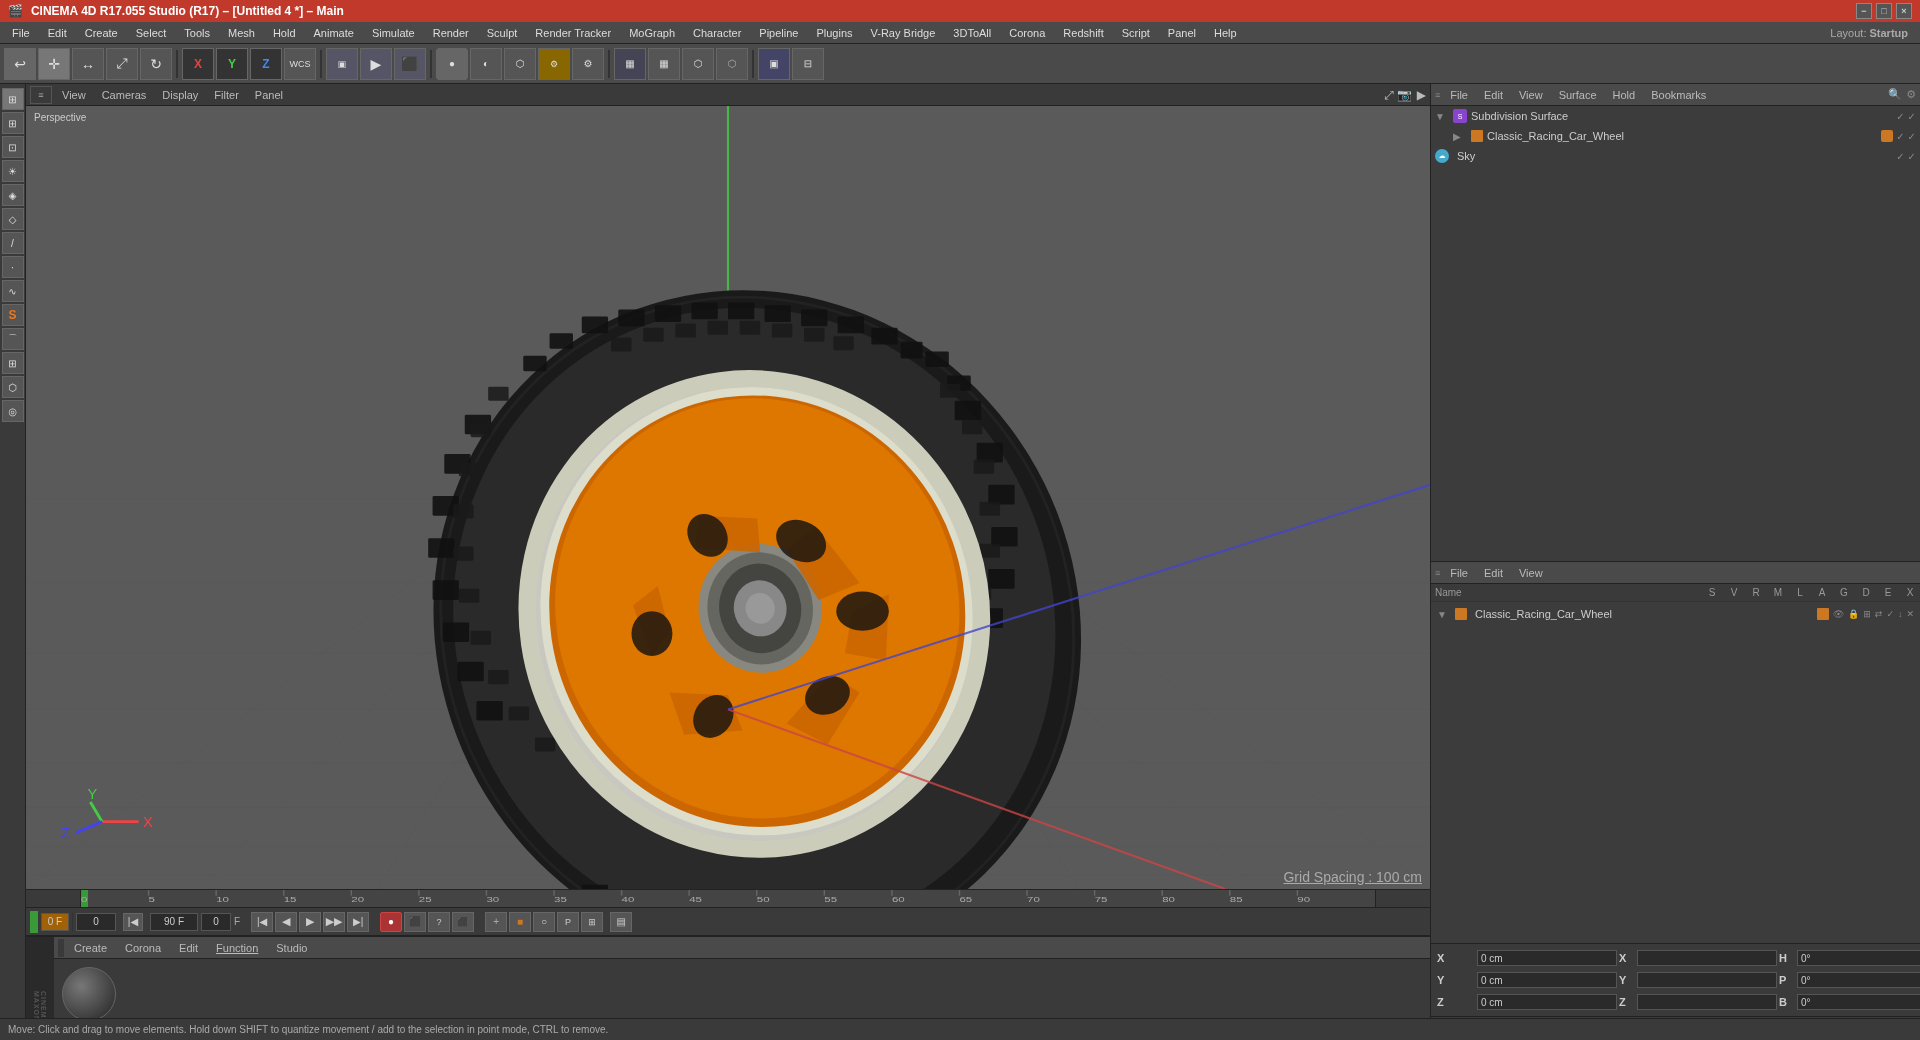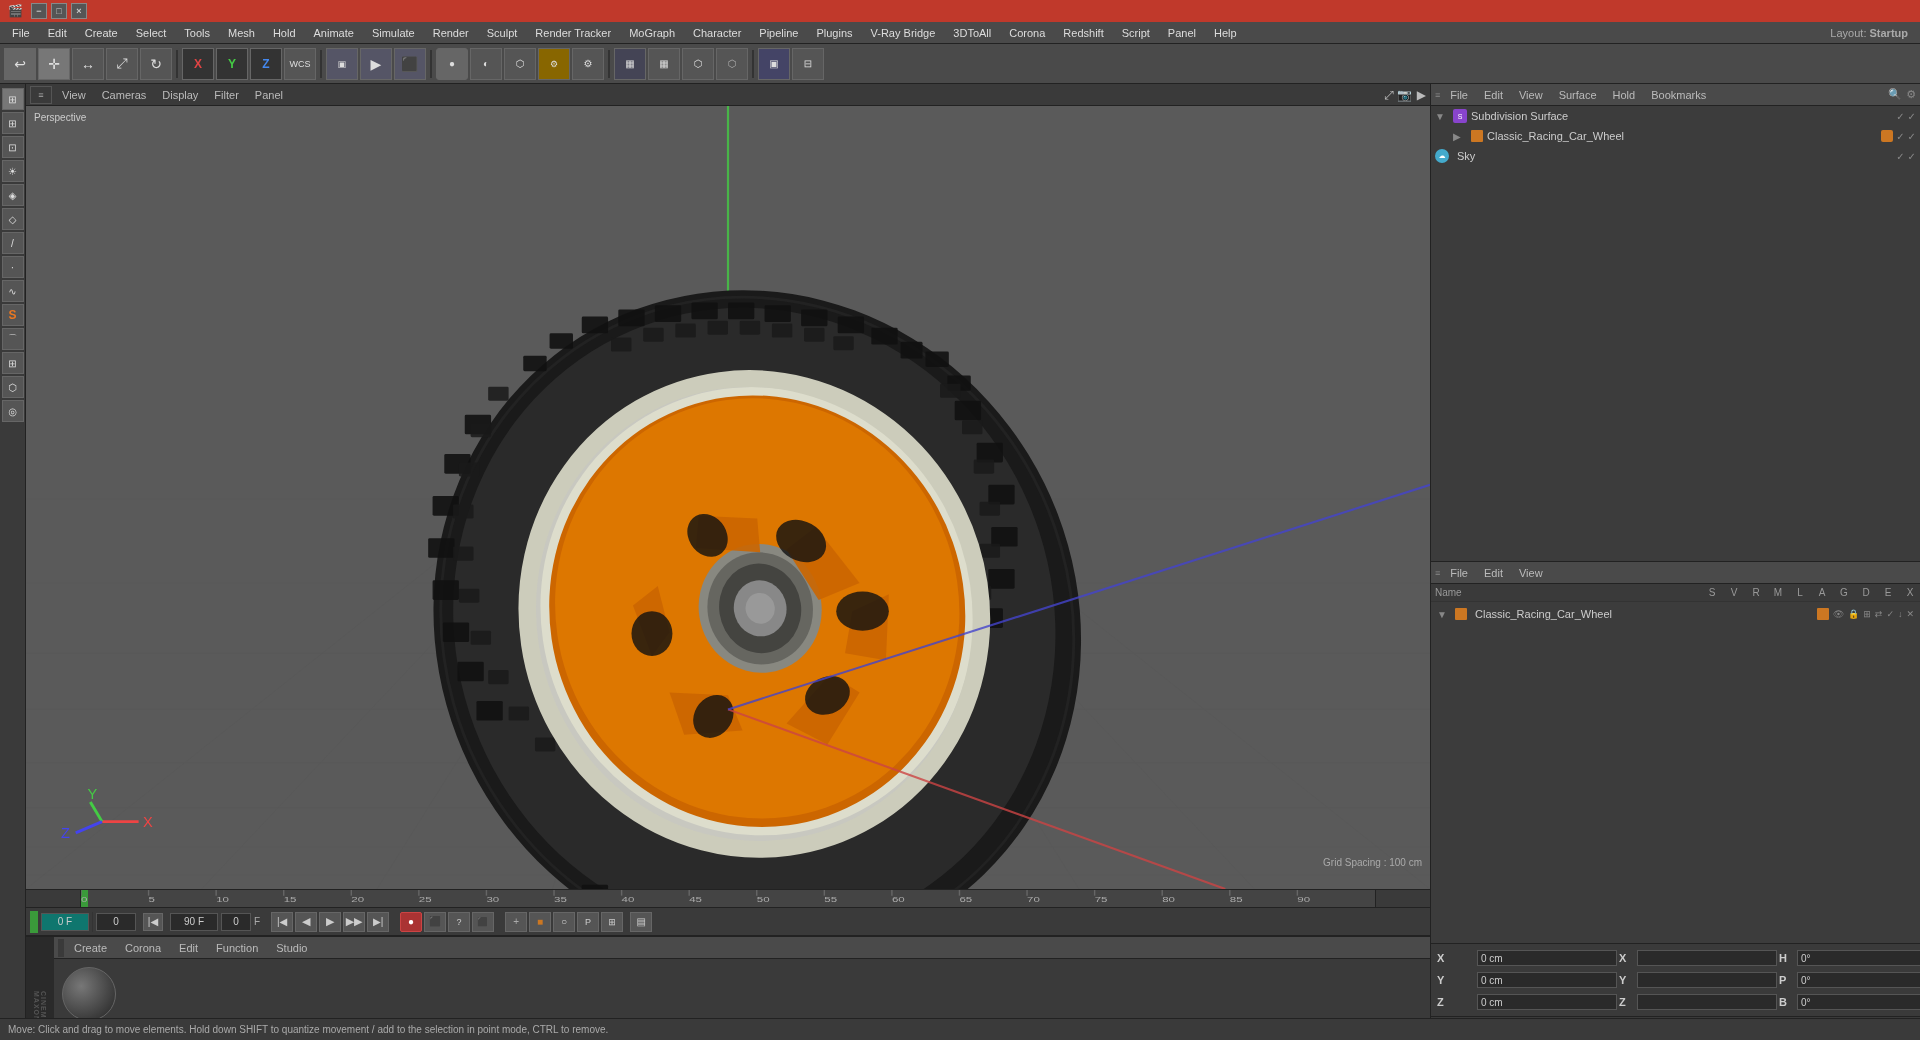--- a/index.html
+++ b/index.html
@@ -153,24 +153,25 @@
     }
     #viewport-label {
       position: absolute;
       top: 6px;
       left: 8px;
       color: #ccc;
       font-size: 10px;
     }
     #grid-info {
       position: absolute;
-      bottom: 21px;
+      bottom: 4px;
       right: 8px;
       color: #aaa;
-      font-size: 10px;
+      font-size: 14px;
+      text-decoration: underline;
     }
 
     
     #right-panel {
       width: 490px;
       background: #3c3c3c;
       display: flex;
       flex-direction: column;
       border-left: 1px solid #222;
     }
@@ -369,20 +370,21 @@
       height: 105px;
       background: #3a3a3a;
       display: flex;
     }
   </style>
 </head>
 <body>
 
 <div id="title-bar">
   <span style="margin-right:8px;">🎬</span>
+  <span class="title-text">CINEMA 4D R17.055 Studio (R17) – [Untitled 4 *] – Main</span>
   <div class="window-controls">
     <div class="win-btn">−</div>
     <div class="win-btn">□</div>
     <div class="win-btn">×</div>
   </div>
 </div>
 
 <div id="menu-bar">
   <span class="menu-item">File</span>
   <span class="menu-item">Edit</span>
@@ -703,21 +705,21 @@
 
       <div style="position:absolute;right:0;top:0;width:55px;height:100%;background:#3a3a3a;border-left:1px solid #222;display:flex;align-items:center;justify-content:center;">
         <span style="font-size:9px;color:#888;"></span>
       </div>
     </div>
 
     <div style="height:28px; background:#3a3a3a; display:flex; align-items:center; padding:0 4px; gap:3px; border-top:1px solid #222;">
 
       <div style="width:8px;height:22px;background:#3a9a3a;"></div>
 
-      <input type="text" value="0 F" style="width: 48px; height: 18px; background: #0f766e; border: 1px solid rgb(85, 85, 85); color: rgb(204, 204, 204); font-size: 10px; text-align: center;">
+      <input type="text" value="0 F" style="width: 28px; height: 18px; background: #a16207; border: 1px solid rgb(85, 85, 85); color: rgb(204, 204, 204); font-size: 10px; text-align: center;">
       <div style="width:1px;height:20px;background:#333;"></div>
       <input type="text" value="0" style="width: 40px; height: 18px; background: rgb(42, 42, 42); border: 1px solid rgb(85, 85, 85); color: rgb(204, 204, 204); font-size: 10px; text-align: center;">
 
       <div style="display:flex;align-items:center;gap:2px;margin-left:4px;">
         <div style="width:20px;height:18px;background:#555;border:1px solid #666;display:flex;align-items:center;justify-content:center;font-size:10px;cursor:pointer;color:#ccc;">|◀</div>
       </div>
 
       <input type="text" value="90 F" style="width: 48px; height: 18px; background: rgb(42, 42, 42); border: 1px solid rgb(85, 85, 85); color: rgb(204, 204, 204); font-size: 10px; text-align: center; margin-left: 4px;">
       <input type="text" value="0" style="width: 30px; height: 18px; background: rgb(42, 42, 42); border: 1px solid rgb(85, 85, 85); color: rgb(204, 204, 204); font-size: 10px; text-align: center;">
       <span style="font-size:10px;color:#aaa;">F</span>
@@ -757,21 +759,21 @@
         </div>
       </div>
 
       <div style="flex:1;display:flex;flex-direction:column;">
 
         <div style="height:22px;background:#4a4a4a;display:flex;align-items:center;padding:0 4px;gap:2px;border-bottom:1px solid #222;">
           <div style="width:6px;height:18px;background:#3a3a3a;cursor:pointer;"></div>
           <span style="padding:2px 8px;font-size:11px;color:#bbb;cursor:pointer;">Create</span>
           <span style="padding:2px 8px;font-size:11px;color:#bbb;cursor:pointer;">Corona</span>
           <span style="padding:2px 8px;font-size:11px;color:#bbb;cursor:pointer;">Edit</span>
-          <span style="padding:2px 8px;font-size:11px;color:#bbb;cursor:pointer;">Function</span>
+          <span style="padding:2px 8px;font-size:11px;color:#bbb;cursor:pointer;text-decoration:underline;">Function</span>
           <span style="padding:2px 8px;font-size:11px;color:#bbb;cursor:pointer;">Studio</span>
         </div>
 
         <div style="flex:1;background:#3a3a3a;display:flex;align-items:center;padding:4px 8px;gap:6px;">
 
           <div style="display:flex;flex-direction:column;align-items:center;cursor:pointer;">
             <div class="material-preview"></div>
             <span style="font-size:9px;color:#aaa;margin-top:2px;">exterior</span>
           </div>
         </div>

